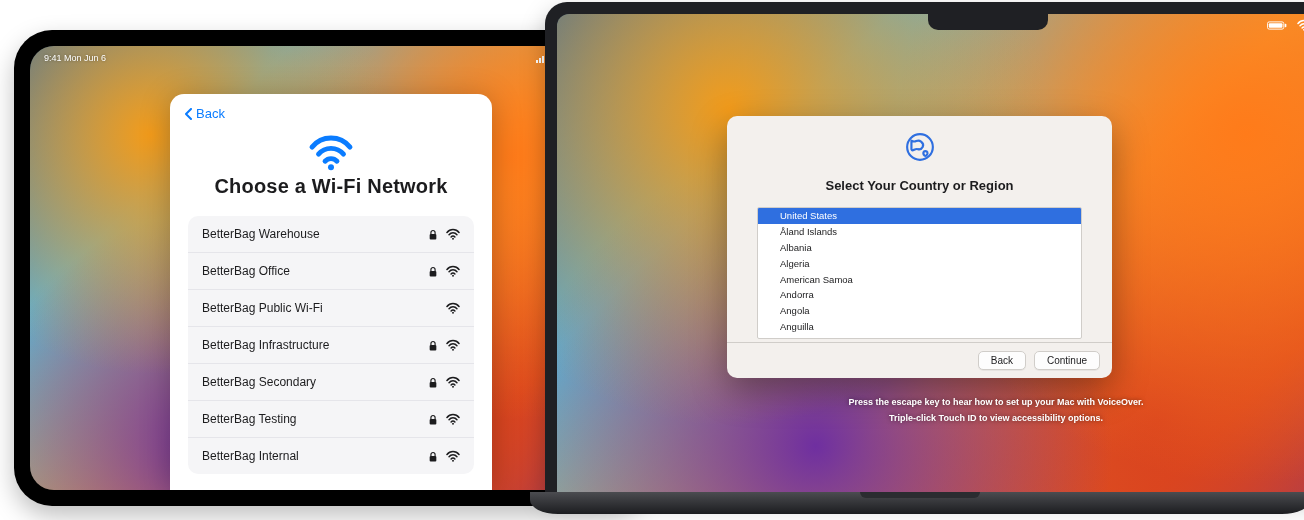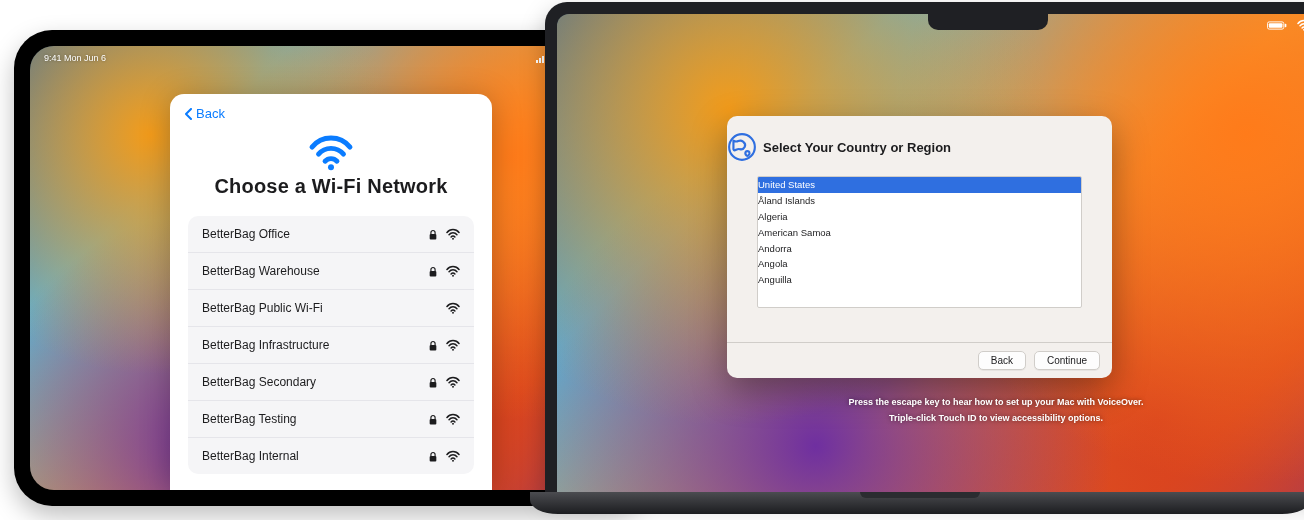--- a/index.html
+++ b/index.html
@@ -110,33 +110,33 @@
   .mac-panel{
     position:absolute;
     left:170px; top:102px;
     width:385px; height:262px;
     background:var(--mac-panel);
     border-radius:10px;
     box-shadow:0 12px 35px rgba(0,0,0,.35);
     display:flex;flex-direction:column;
     overflow:hidden;
   }
-  .mac-panel .hero{display:flex;align-items:center;gap:6px;padding:16px 0 8px}
+  .mac-panel .hero{display:flex;flex-direction:column;align-items:center;gap:16px;padding:16px 0 8px}
   .mac-panel .title{font-size:13px;font-weight:700;color:#1c1c1e}
   .mac-countries{
     margin:6px 30px 0;
     border:1px solid var(--mac-border);
     background:#fff;
     border-radius:2px;
     height:130px;
     overflow:hidden;
     font-size:9.5px;
     color:#1c1c1e;
   }
-  .mac-countries .row{padding:2px 0;line-height:1.25}
+  .mac-countries .row{padding:2px 22px;line-height:1.25}
   .mac-countries .row.sel{background:var(--mac-sel);color:#fff}
   .mac-panel .footer{
     margin-top:auto;
     border-top:1px solid var(--mac-border);
     display:flex;justify-content:flex-end;gap:8px;
     padding:8px 12px;
   }
   .mac-btn{
     font-size:10px;color:#1c1c1e;
     background:#fdfdfd;border:1px solid var(--mac-border);
@@ -238,36 +238,36 @@
         <span>
           <svg width="46" height="38" viewBox="0 0 16 14" style="color:var(--apple-blue)">
               <use href="#wifi-glyph"></use>
             </svg>
         </span>
         <div class="title">Choose a Wi-Fi Network</div>
       </div>
       <div class="net-list" id="net-list">
 
       <div class="net-row">
+            <span>BetterBag Warehouse</span>
+            <span class="icons">
+              <span>
+                <svg width="10" height="13" viewBox="0 0 12 13">
+                  <use href="#lock-glyph"></use>
+                </svg>
+              </span>
+              <span>
+                <svg width="14" height="12" viewBox="0 0 16 14">
+                  <use href="#wifi-glyph"></use>
+                </svg>
+              </span>
+            </span>
+          </div>
+          <div class="net-row">
             <span>BetterBag Office</span>
-            <span class="icons">
-              <span>
-                <svg width="10" height="13" viewBox="0 0 12 13">
-                  <use href="#lock-glyph"></use>
-                </svg>
-              </span>
-              <span>
-                <svg width="14" height="12" viewBox="0 0 16 14">
-                  <use href="#wifi-glyph"></use>
-                </svg>
-              </span>
-            </span>
-          </div>
-          <div class="net-row">
-            <span>BetterBag Warehouse</span>
             <span class="icons">
               <span>
                 <svg width="10" height="13" viewBox="0 0 12 13">
                   <use href="#lock-glyph"></use>
                 </svg>
               </span>
               <span>
                 <svg width="14" height="12" viewBox="0 0 16 14">
                   <use href="#wifi-glyph"></use>
                 </svg>
@@ -374,20 +374,21 @@
           <svg width="30" height="30" viewBox="0 0 28 28" style="color:#2f6fe0">
               <use href="#globe-glyph"></use>
             </svg>
         </span>
         <div class="title">Select Your Country or Region</div>
       </div>
       <div class="mac-countries" id="country-list">
 
       <div class="row sel">United States</div>
           <div class="row">Åland Islands</div>
+          <div class="row">Albania</div>
           <div class="row">Algeria</div>
           <div class="row">American Samoa</div>
           <div class="row">Andorra</div>
           <div class="row">Angola</div>
           <div class="row">Anguilla</div>
         </div>
       <div class="footer">
         <div class="mac-btn">Back</div>
         <div class="mac-btn">Continue</div>
       </div>

